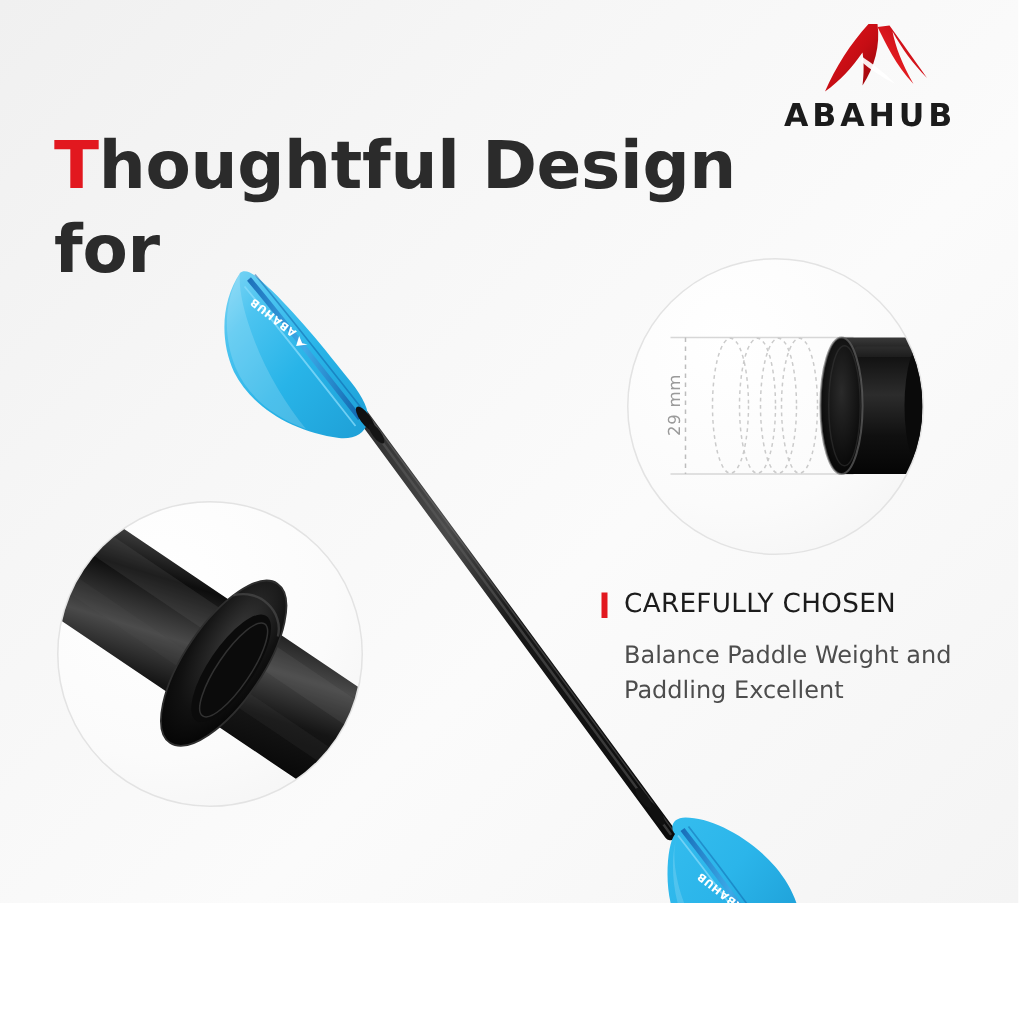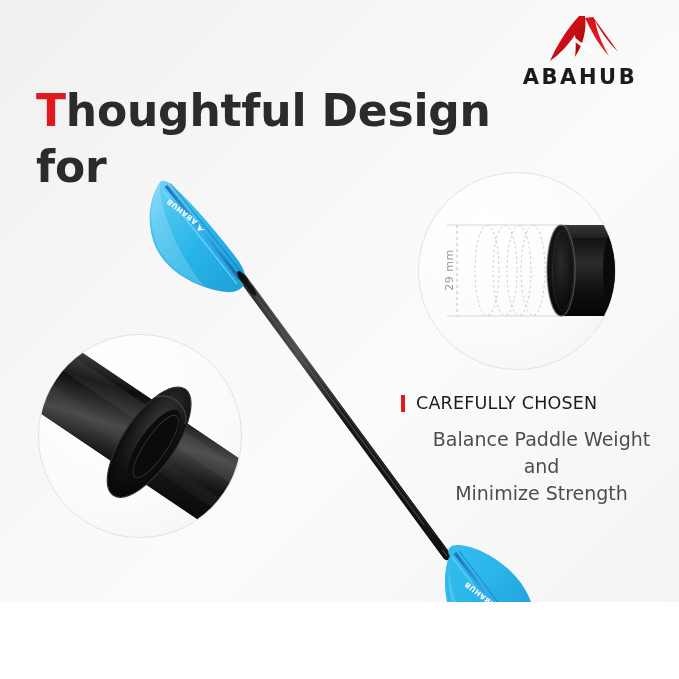--- a/index.html
+++ b/index.html
@@ -113,32 +113,31 @@
     flex: none;
   }
   .callout-title {
     font-size: 17.5px;
     font-weight: 400;
     line-height: 1.28;
     color: #1c1c1c;
     letter-spacing: 0.2px;
   }
   .callout-sub {
-    font-size: 19px;
+    font-size: 16px;
     font-weight: 400;
     line-height: 1.42;
     color: #4d4d4d;
     margin-top: 12px;
   }
 
   #callout-shaft {
     left: 401px;
     top: 392px;
     width: 266px;
-    text-align: center;
   }
   #callout-shaft .callout-sub {
     margin-left: 15px;
   }
 
   #callout-drip {
     left: 43px;
     top: 560px;
     width: 300px;
   }
@@ -339,18 +338,18 @@
 
   <div class="callout" id="callout-shaft">
     <div class="callout-head">
       <span class="bar"></span>
       <div class="callout-title">
         <span>CAREFULLY CHOSEN</span><br>
       </div>
     </div>
     <div class="callout-sub">
       <span>Balance Paddle Weight and</span><br>
-      <span>Minimize Strength</span>
+      <span>Paddling Excellent</span>
     </div>
   </div>
 
 
 </div>
 
 </body></html>

